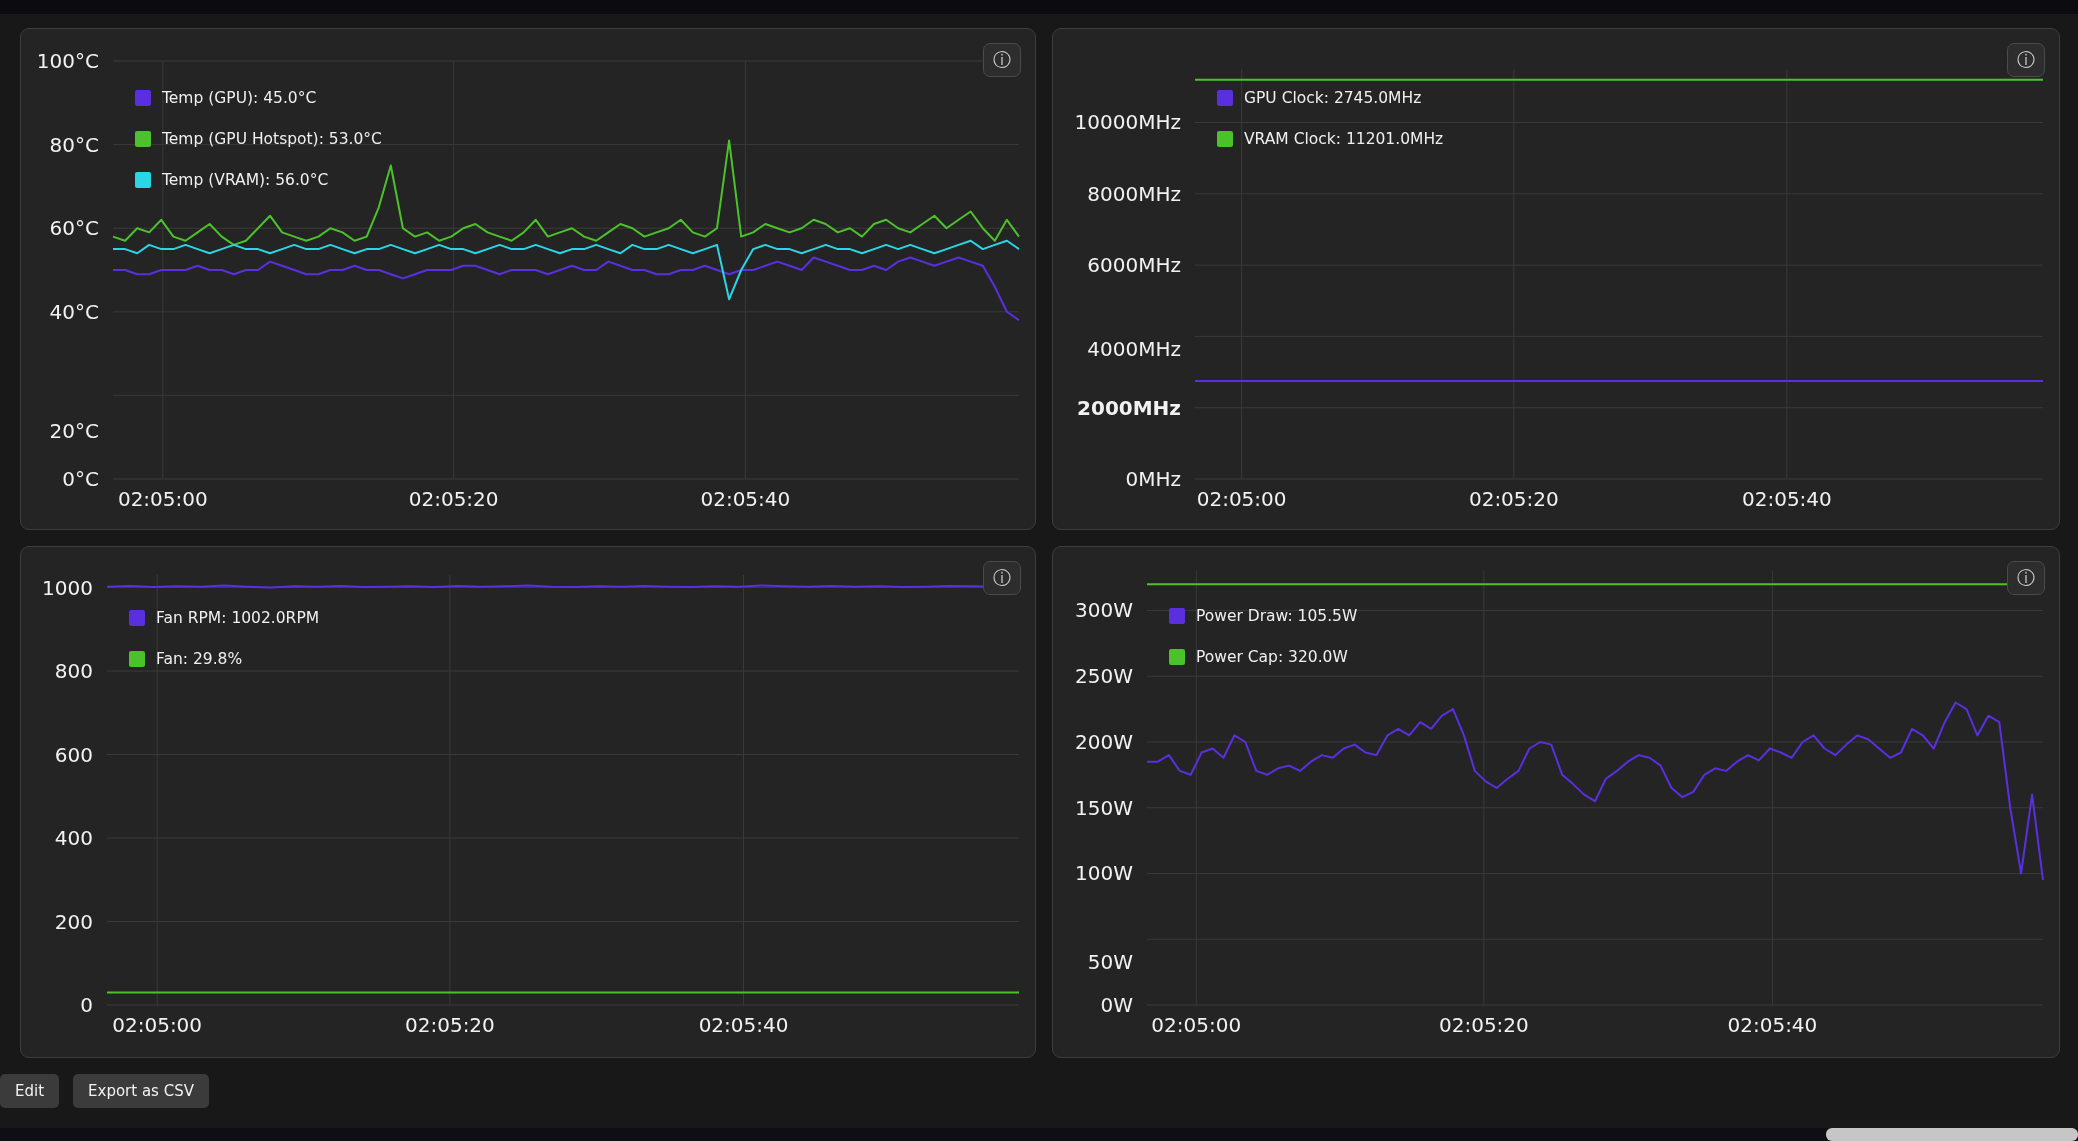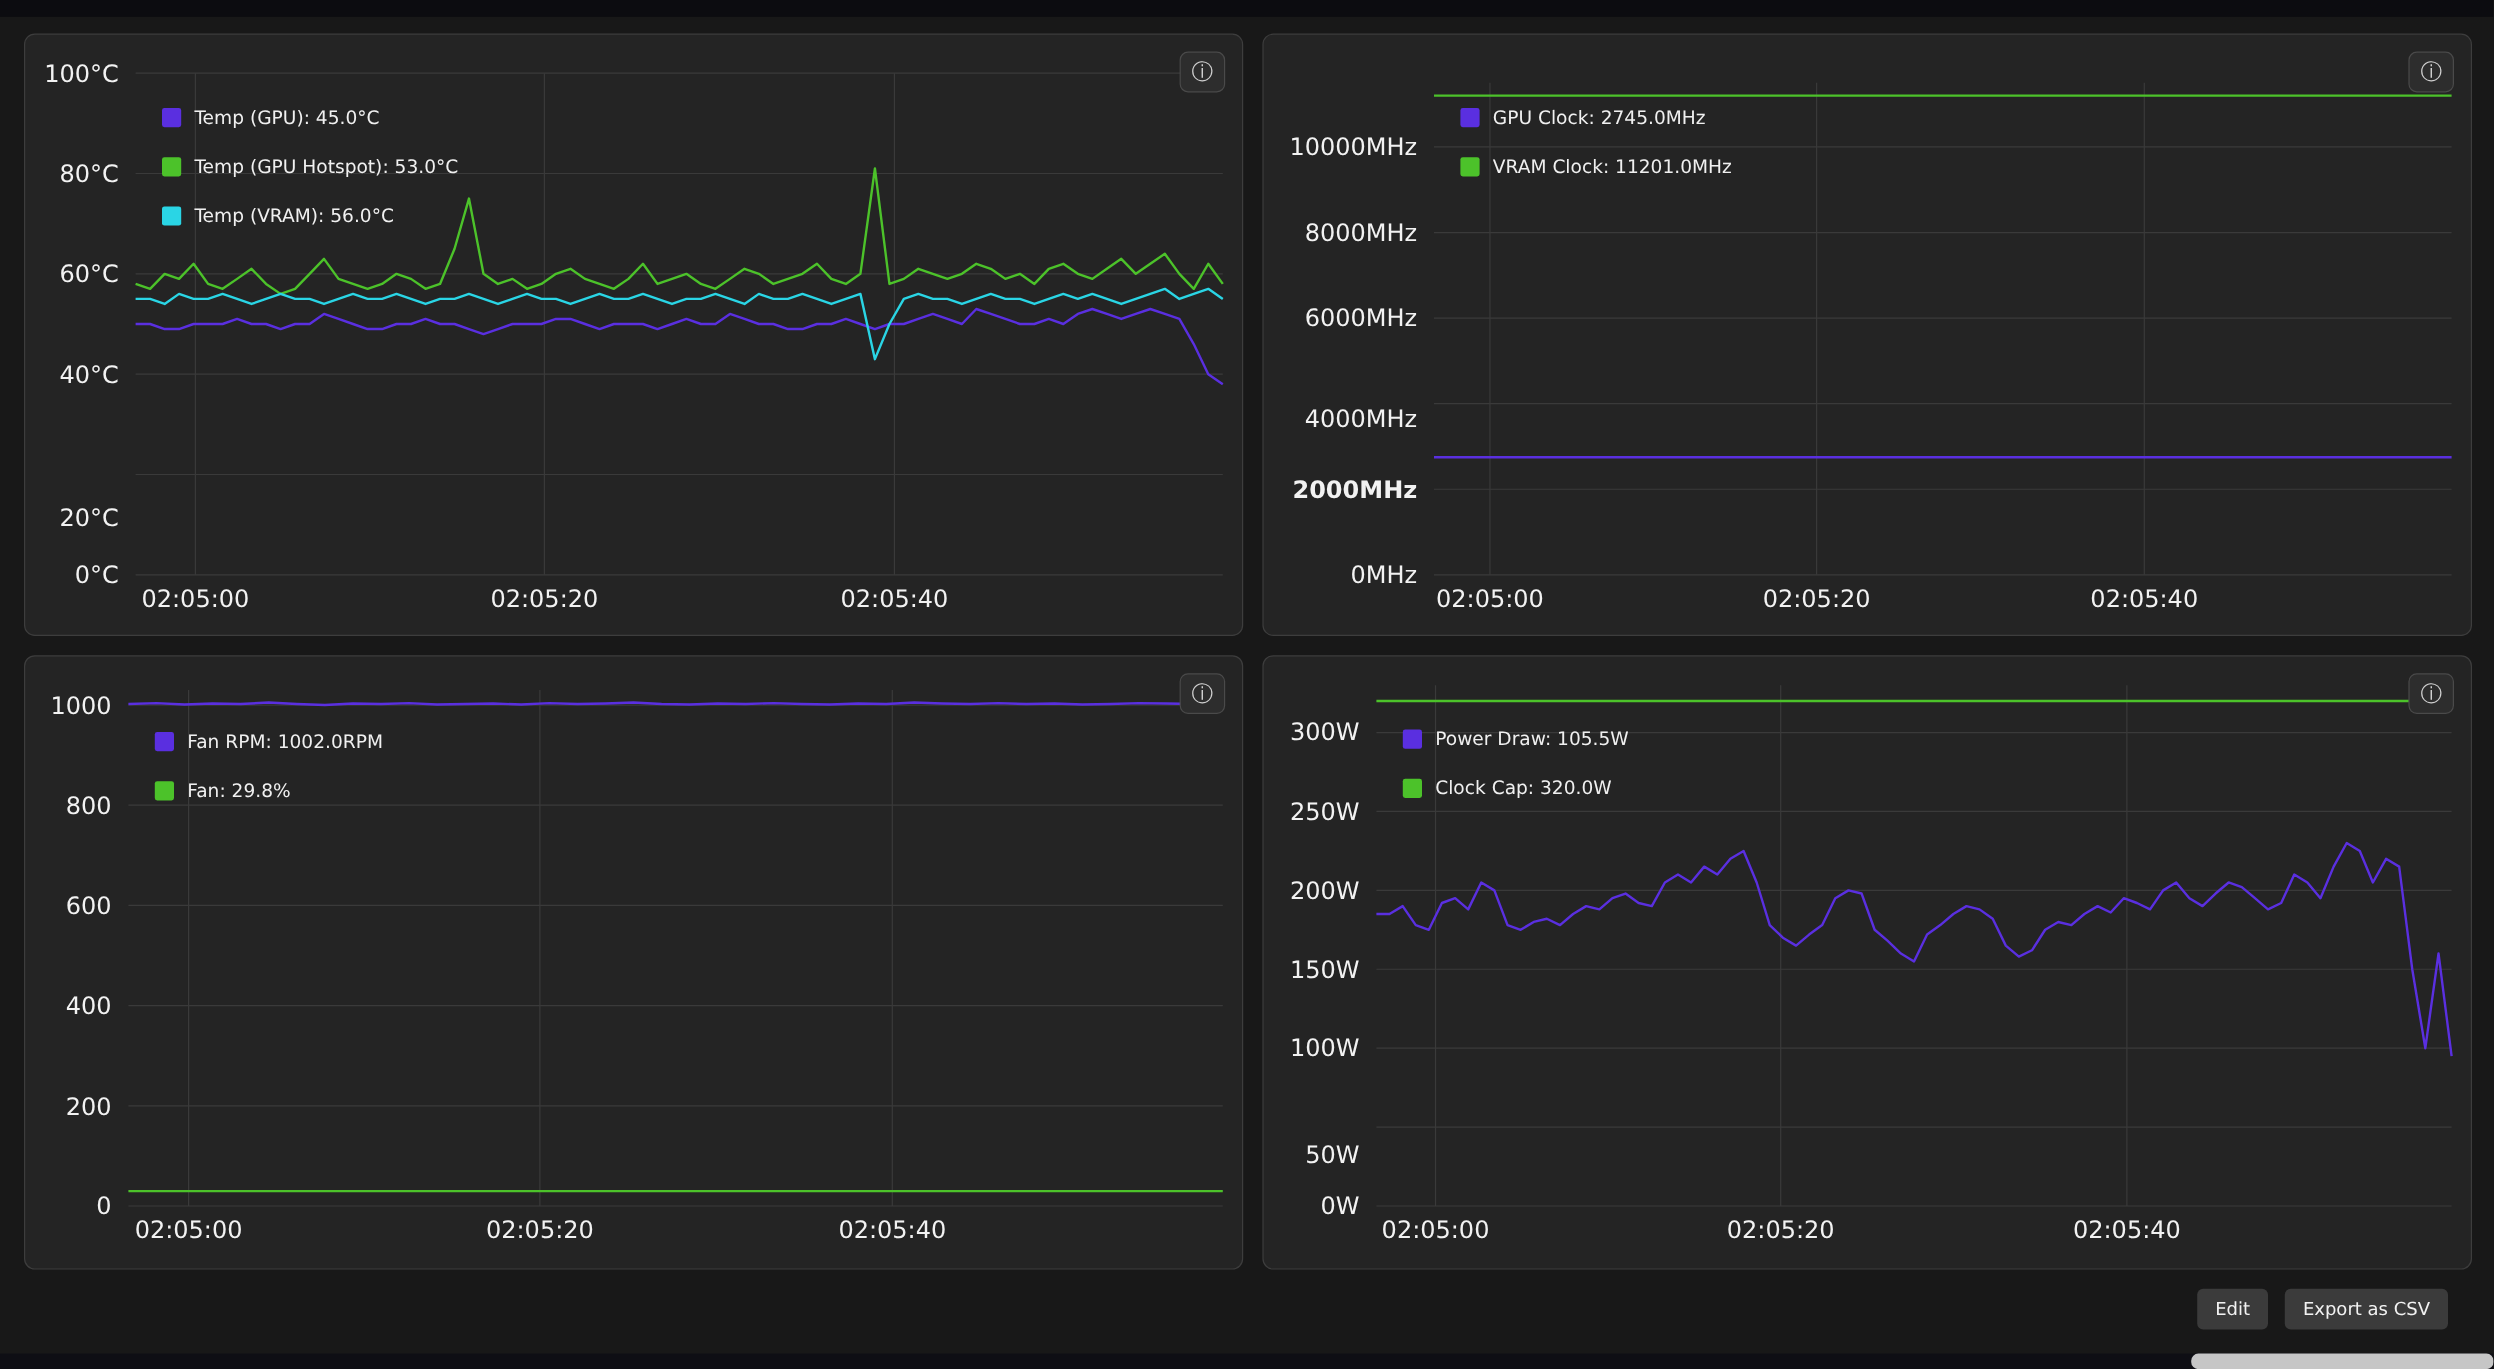--- a/index.html
+++ b/index.html
@@ -43,21 +43,21 @@
   .info-btn {
     position: absolute; top: 14px; right: 14px; z-index: 5;
     width: 38px; height: 34px;
     background: #2d2d2d; border: 1px solid #4a4a4a; border-radius: 7px;
     color: #d0d0d0; font-size: 18px; line-height: 1;
     display: flex; align-items: center; justify-content: center;
     cursor: pointer;
   }
   .footer {
     position: absolute; top: 1074px; left: 0; width: 2060px;
-    display: flex; justify-content: flex-end; gap: 14px; padding-right: 20px;
+    display: flex; gap: 14px; padding-right: 20px;
   }
   .btn {
     background: #3b3b3b; border: none; border-radius: 5px;
     color: #f2f2f2; font-size: 15px;
     font-family: "DejaVu Sans", "Liberation Sans", sans-serif;
     padding: 8px 15px; cursor: pointer;
   }
   .bottom-strip {
     position: absolute; bottom: 0; left: 0; width: 100%; height: 13px;
     background: #0e0e14;
@@ -229,21 +229,21 @@
         <div class="xtick" style="left: 143.28px; top: 466px;">02:05:00</div>
         <div class="xtick" style="left: 430.896px; top: 466px;">02:05:20</div>
         <div class="xtick" style="left: 719.408px; top: 466px;">02:05:40</div>
         <div class="legend" style="left: 116px; top: 60px;">
           <div class="legend-item">
             <span class="legend-swatch" style="background: rgb(90, 47, 224);"></span>
             <span class="legend-label">Power Draw: 105.5W</span>
           </div>
           <div class="legend-item">
             <span class="legend-swatch" style="background: rgb(76, 194, 42);"></span>
-            <span class="legend-label">Clock Cap: 320.0W</span>
+            <span class="legend-label">Power Cap: 320.0W</span>
           </div>
         </div>
       </div>
   </section>
 
 </div>
 
 <div class="footer">
   <button class="btn">Edit</button>
   <button class="btn">Export as CSV</button>

